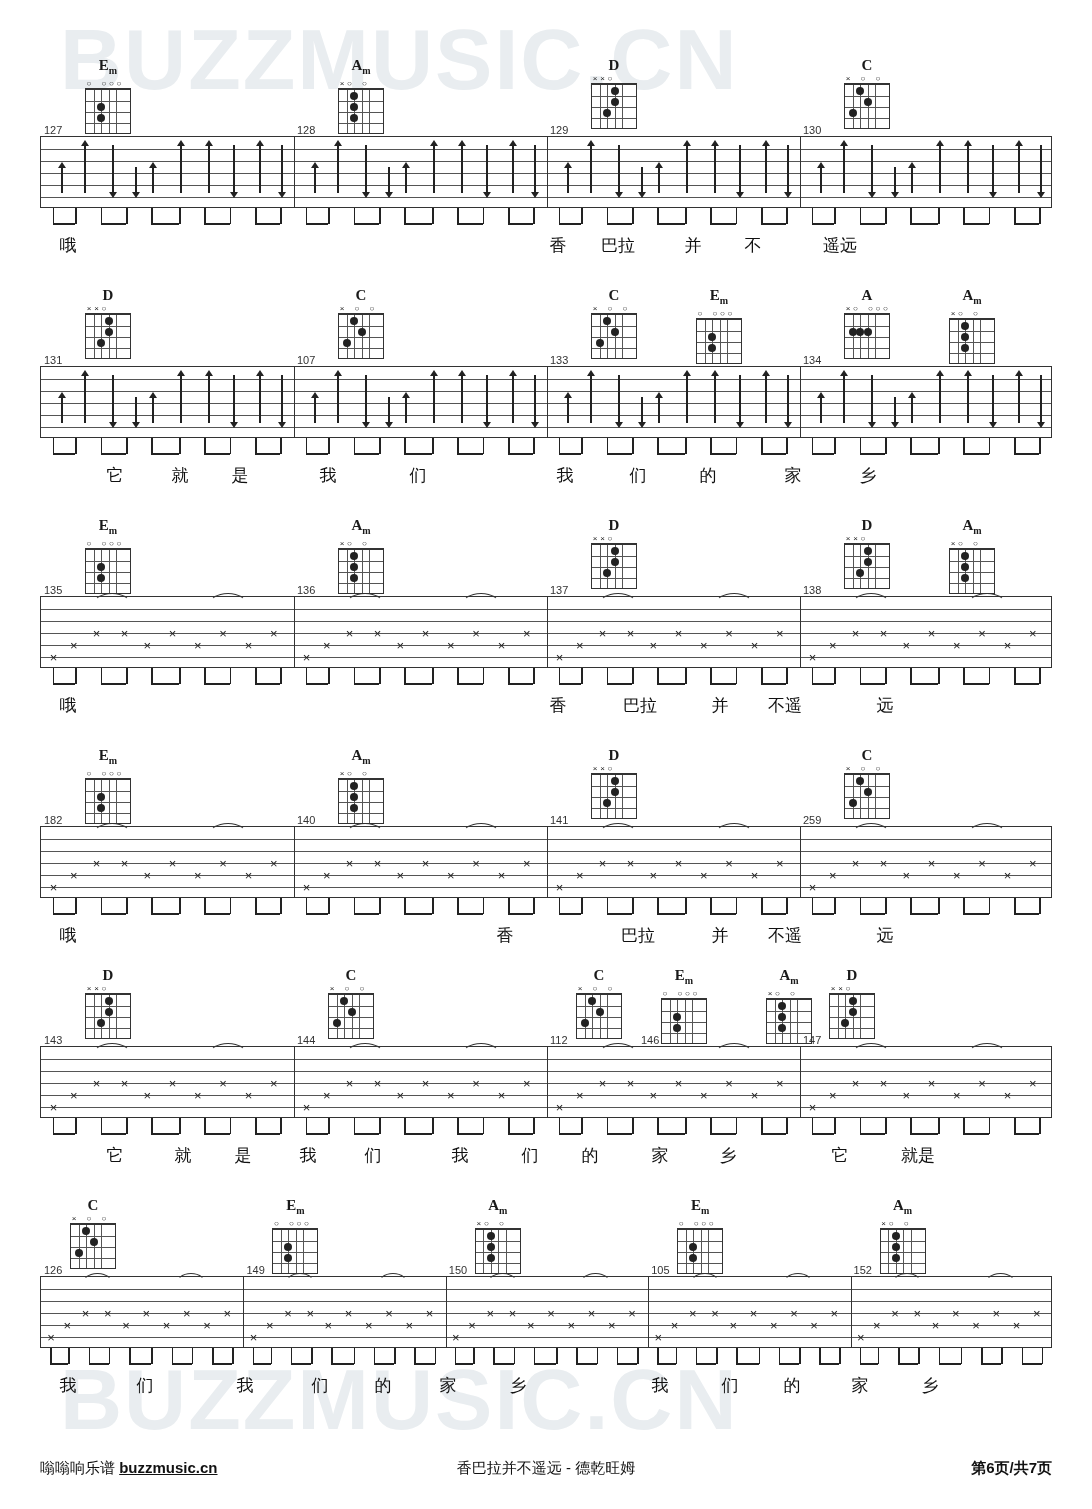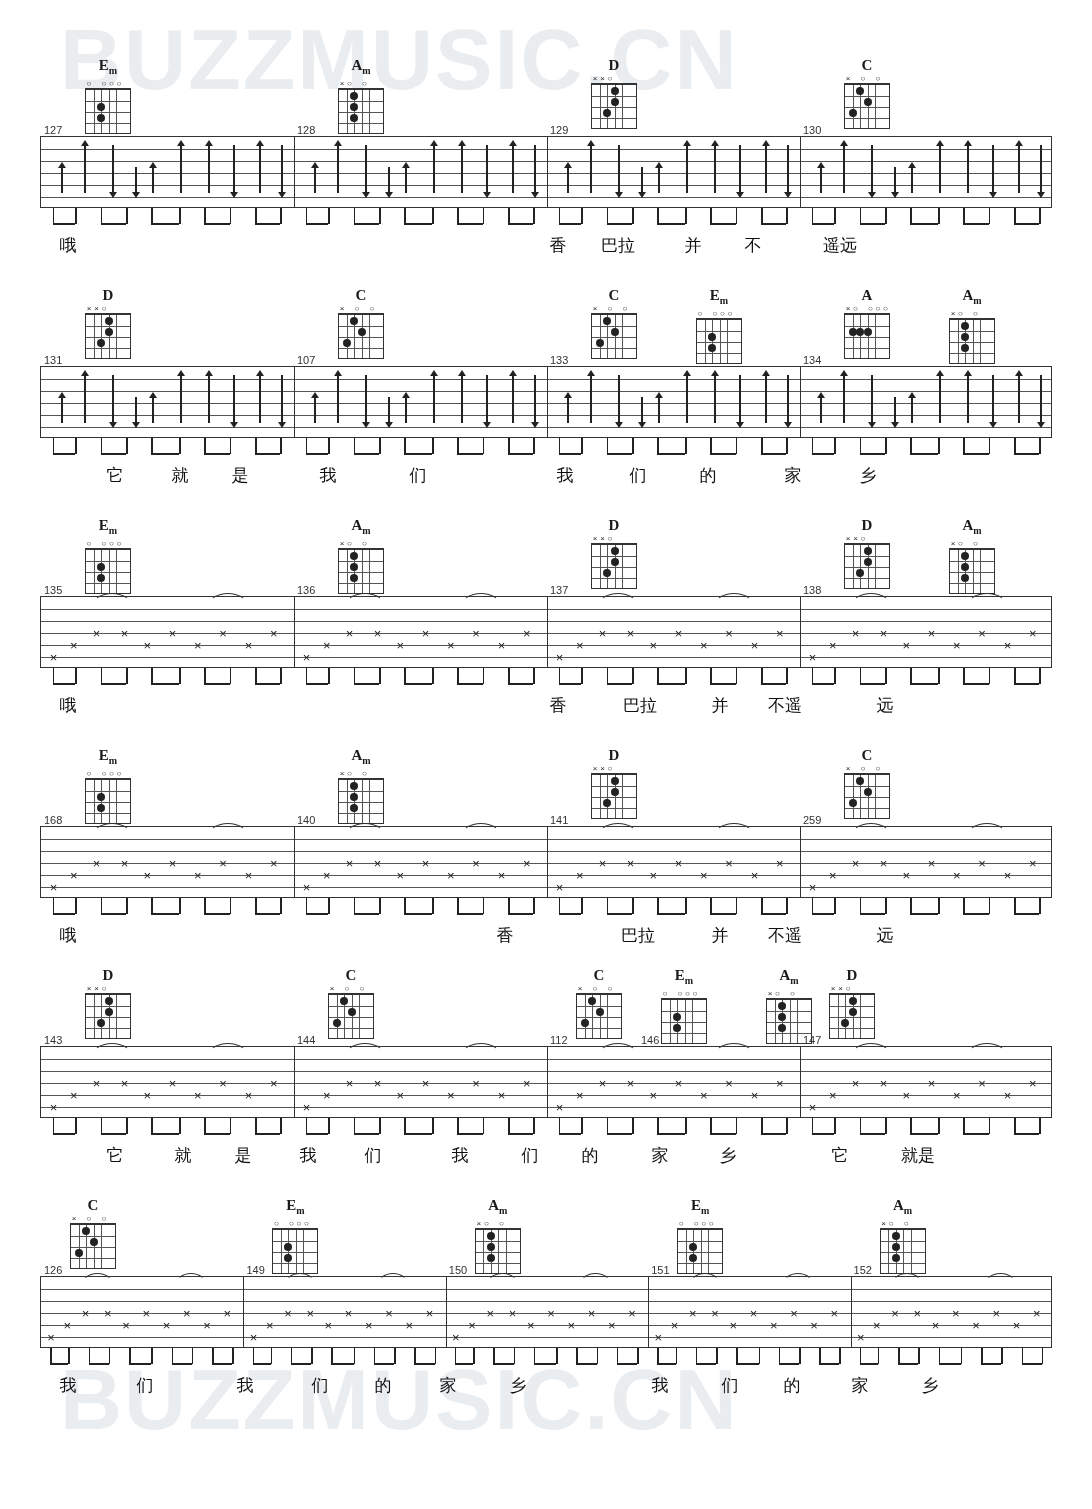--- a/index.html
+++ b/index.html
@@ -1043,21 +1043,21 @@
         </div>
         <div class="staff">
           <div class="sline" style="top: 12px;"></div>
           <div class="sline" style="top: 24px;"></div>
           <div class="sline" style="top: 36px;"></div>
           <div class="sline" style="top: 48px;"></div>
           <div class="sline" style="top: 60px;"></div>
           <div class="barline" style="left: 253px;"></div>
           <div class="barline" style="left: 506px;"></div>
           <div class="barline" style="left: 759px;"></div>
-          <div class="measure-num" style="left: 3px;">168</div>
+          <div class="measure-num" style="left: 3px;">182</div>
           <div class="measure-num" style="left: 256px;">140</div>
           <div class="measure-num" style="left: 509px;">141</div>
           <div class="measure-num" style="left: 762px;">259</div>
           <div class="xnote" style="left: 12.65px; top: 60px;">×</div>
           <div class="xnote" style="left: 32.89px; top: 48px;">×</div>
           <div class="xnote" style="left: 55.66px; top: 36px;">×</div>
           <div class="xnote" style="left: 83.49px; top: 36px;">×</div>
           <div class="xnote" style="left: 106.26px; top: 48px;">×</div>
           <div class="xnote" style="left: 131.56px; top: 36px;">×</div>
           <div class="xnote" style="left: 156.86px; top: 48px;">×</div>
@@ -1546,21 +1546,21 @@
           <div class="sline" style="top: 36px;"></div>
           <div class="sline" style="top: 48px;"></div>
           <div class="sline" style="top: 60px;"></div>
           <div class="barline" style="left: 202.4px;"></div>
           <div class="barline" style="left: 404.8px;"></div>
           <div class="barline" style="left: 607.2px;"></div>
           <div class="barline" style="left: 809.6px;"></div>
           <div class="measure-num" style="left: 3px;">126</div>
           <div class="measure-num" style="left: 205.4px;">149</div>
           <div class="measure-num" style="left: 407.8px;">150</div>
-          <div class="measure-num" style="left: 610.2px;">151</div>
+          <div class="measure-num" style="left: 610.2px;">105</div>
           <div class="measure-num" style="left: 812.6px;">152</div>
           <div class="xnote" style="left: 10.12px; top: 60px;">×</div>
           <div class="xnote" style="left: 26.312px; top: 48px;">×</div>
           <div class="xnote" style="left: 44.528px; top: 36px;">×</div>
           <div class="xnote" style="left: 66.792px; top: 36px;">×</div>
           <div class="xnote" style="left: 85.008px; top: 48px;">×</div>
           <div class="xnote" style="left: 105.248px; top: 36px;">×</div>
           <div class="xnote" style="left: 125.488px; top: 48px;">×</div>
           <div class="xnote" style="left: 145.728px; top: 36px;">×</div>
           <div class="xnote" style="left: 165.968px; top: 48px;">×</div>
@@ -1703,14 +1703,22 @@
           <div class="lyric" style="left: 478px;">乡</div>
           <div class="lyric" style="left: 620px;">我</div>
           <div class="lyric" style="left: 690px;">们</div>
           <div class="lyric" style="left: 752px;">的</div>
           <div class="lyric" style="left: 820px;">家</div>
           <div class="lyric" style="left: 890px;">乡</div>
         </div>
       </div>
     </div>
 
+  <div class="footer">
+    <div class="footer-left">
+      <span>嗡嗡响乐谱</span>
+      <span class="site">buzzmusic.cn</span>
+    </div>
+    <div class="footer-center">香巴拉并不遥远 - 德乾旺姆</div>
+    <div class="footer-right">第6页/共7页</div>
+  </div>
 
 </div>
 
 </body></html>

